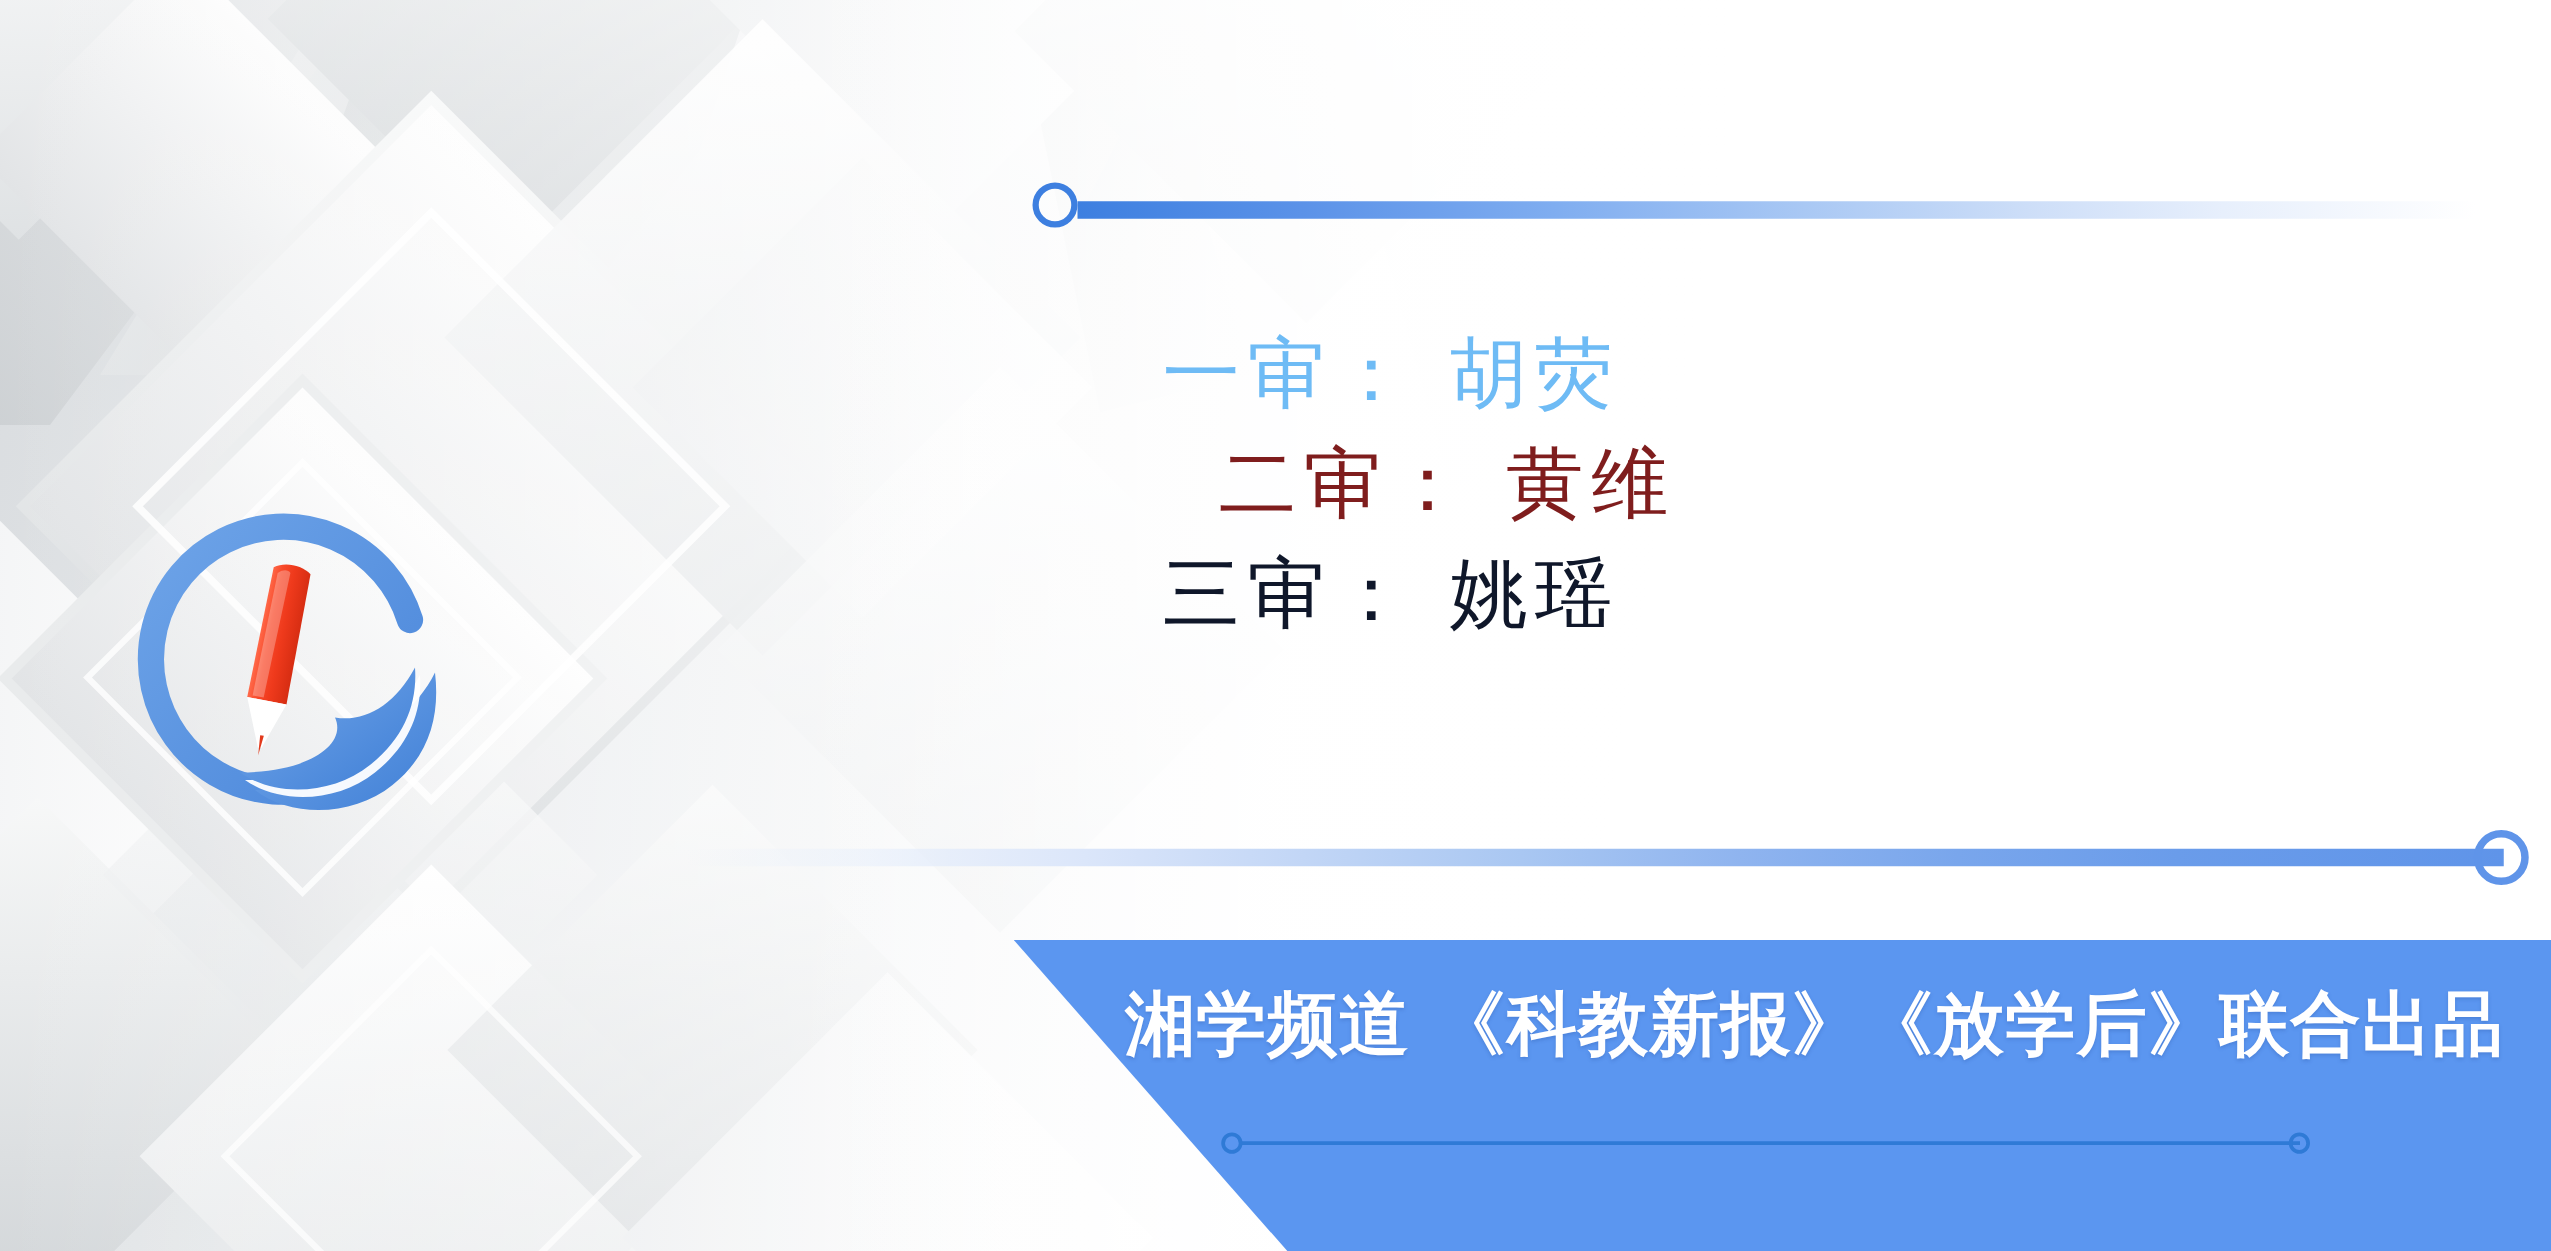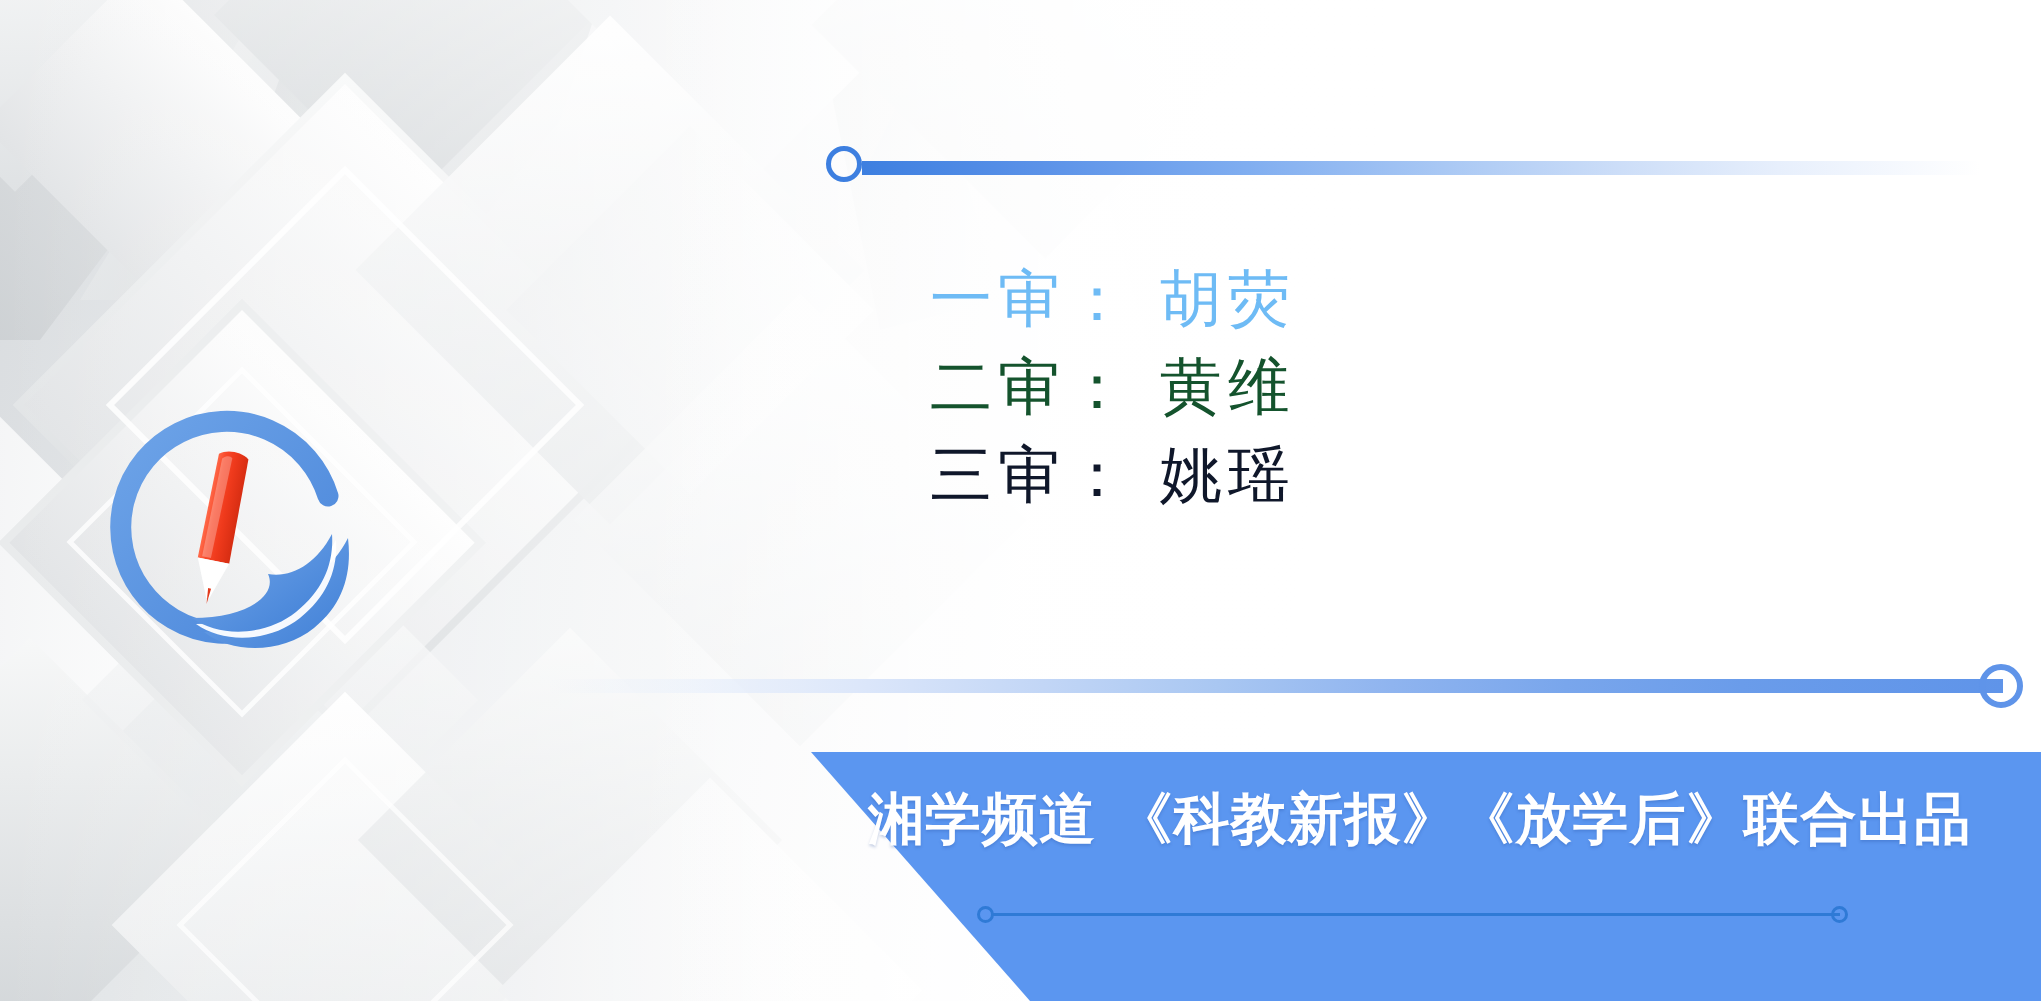--- a/index.html
+++ b/index.html
@@ -148,21 +148,21 @@
     left: 790px;
     top: 752px;
     width: 1251px;
     height: 249px;
     background: #5b96f0;
     clip-path: polygon(21px 0, 1251px 0, 1251px 249px, 240px 249px);
   }
 
   .banner-text {
     position: absolute;
-    left: 868px;
+    left: 900px;
     top: 760px;
     width: 1130px;
     height: 120px;
     display: flex;
     align-items: center;
     justify-content: flex-start;
     color: #ffffff;
     font-family: "DejaVu Serif", "Liberation Serif", serif;
     font-weight: bold;
     font-size: 56px;
@@ -180,21 +180,21 @@
   }
   .credit-line {
     font-family: "DejaVu Sans", "Liberation Sans", sans-serif;
     font-size: 62px;
     line-height: 88px;
     letter-spacing: 6px;
     white-space: nowrap;
     font-weight: 400;
   }
   .credit-line.l1 { color: #6ebbf5; }
-  .credit-line.l2 { color: #14532d; }
+  .credit-line.l2 { color: #7f1d1d; margin-left: 45px; }
   .credit-line.l3 { color: #0f172a; }
 
   
   .logo-wrap {
     position: absolute;
     left: 92px;
     top: 392px;
     width: 300px;
     height: 300px;
   }

